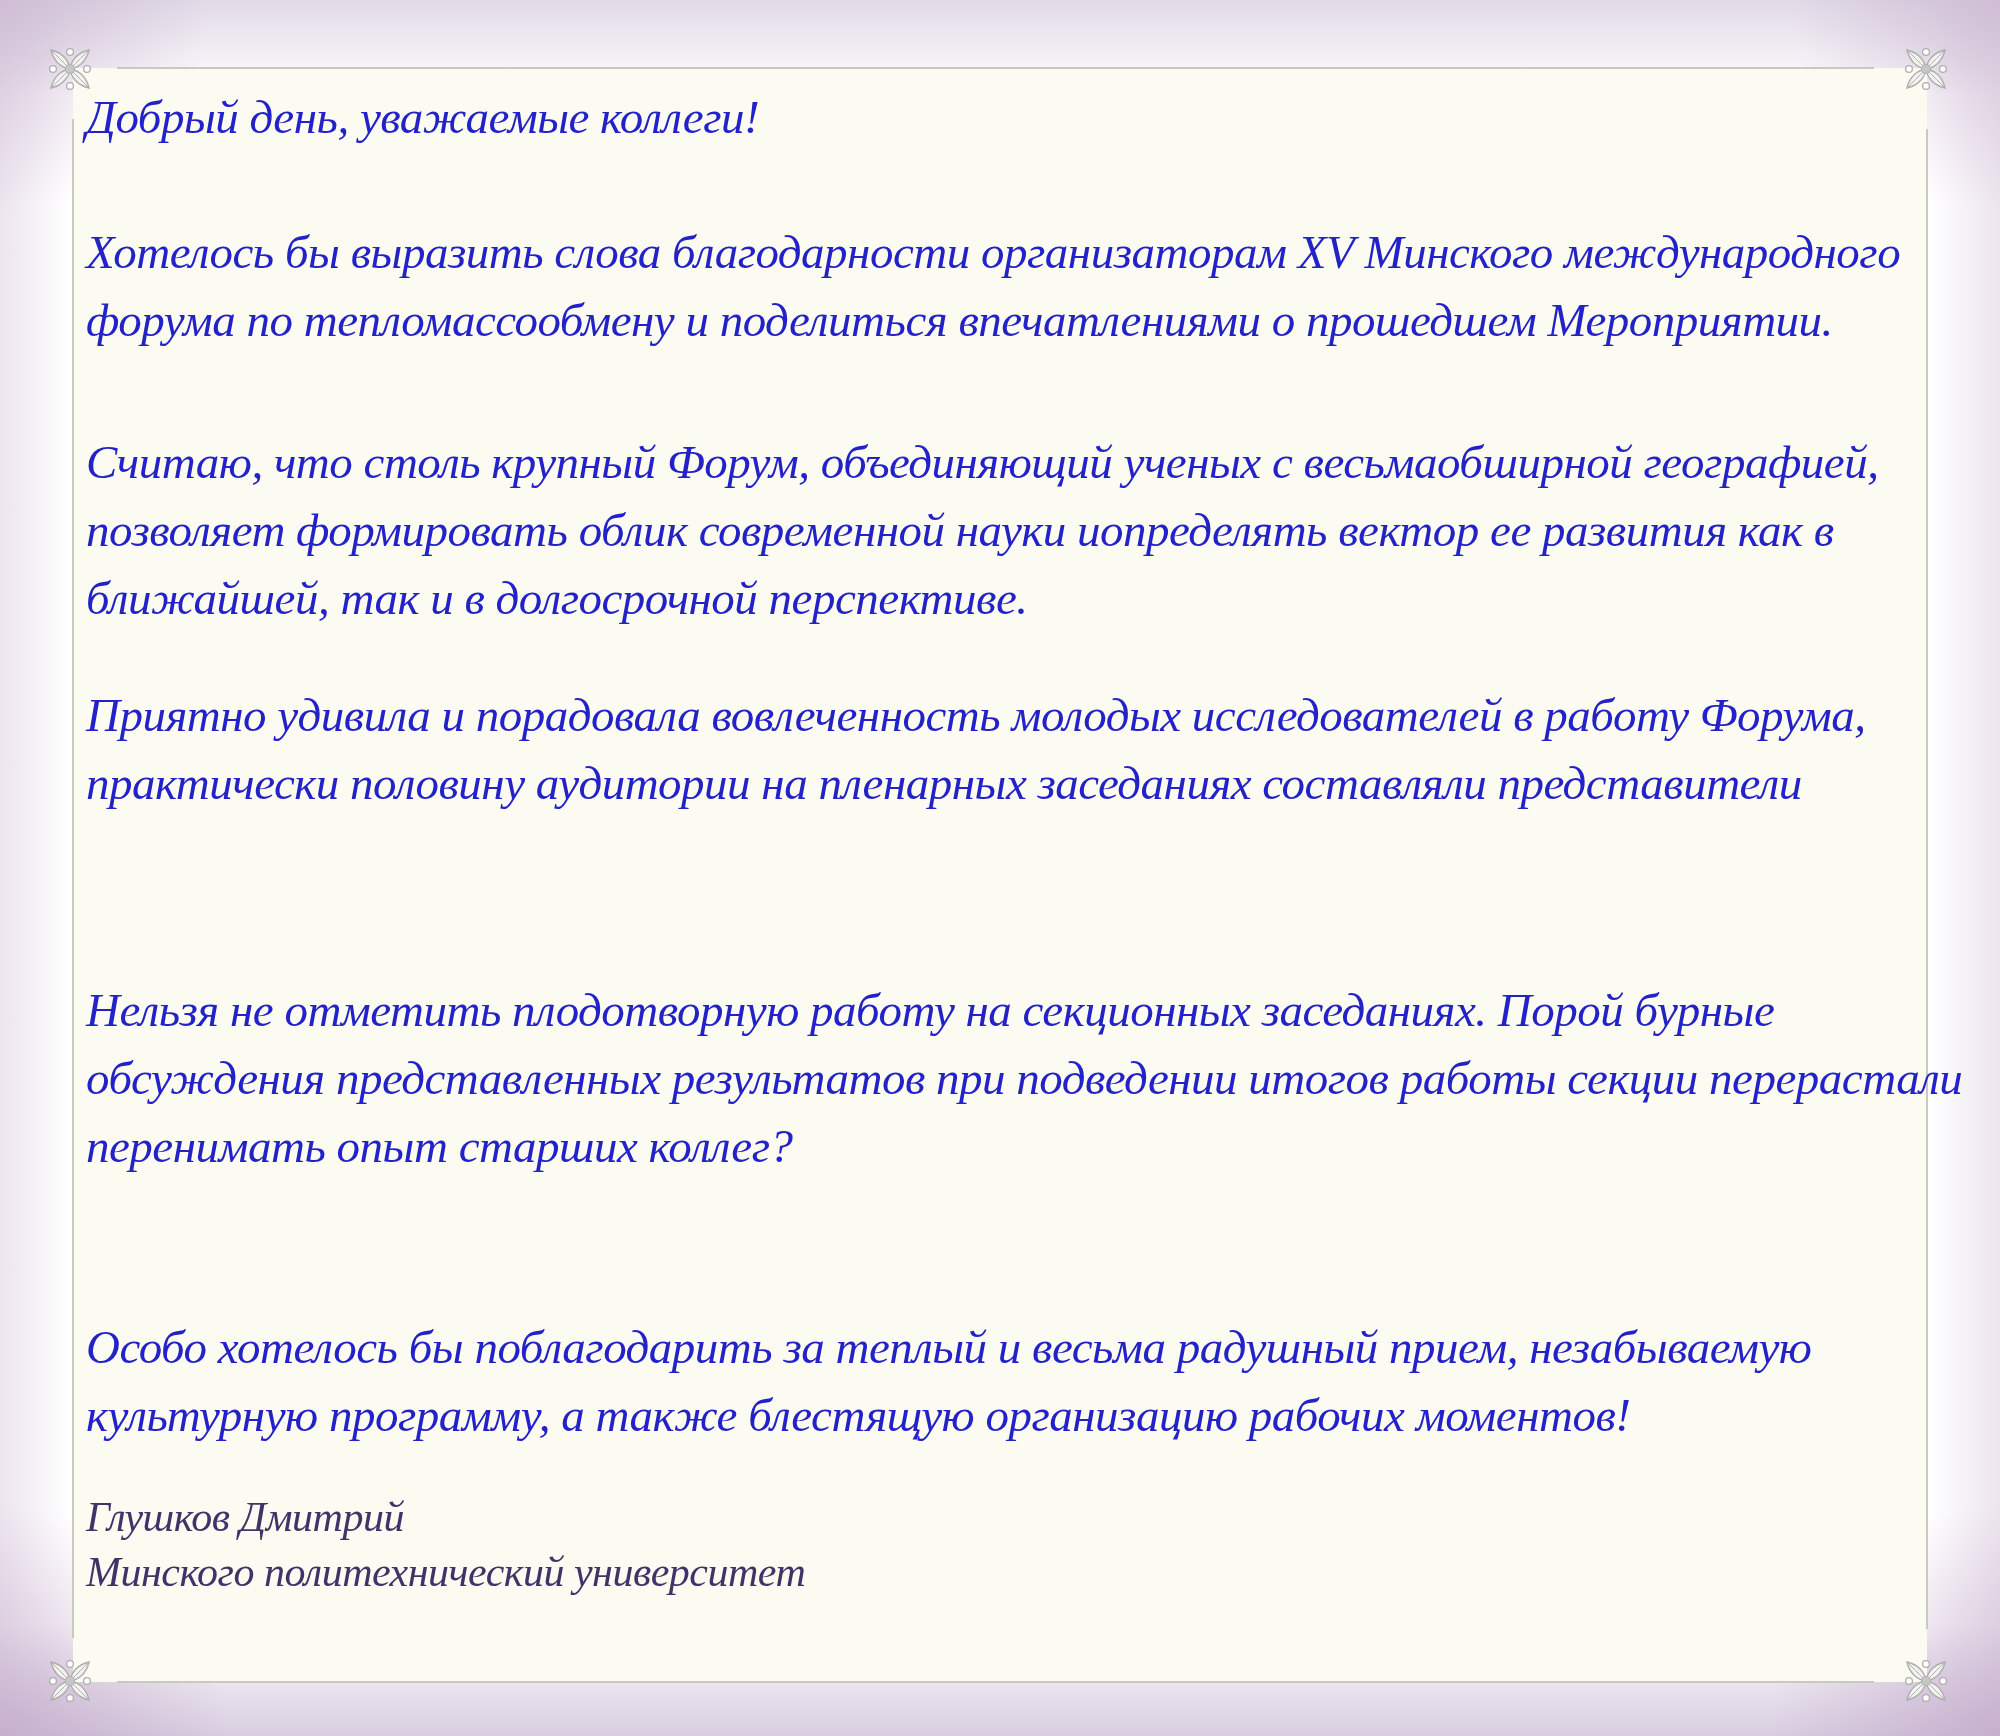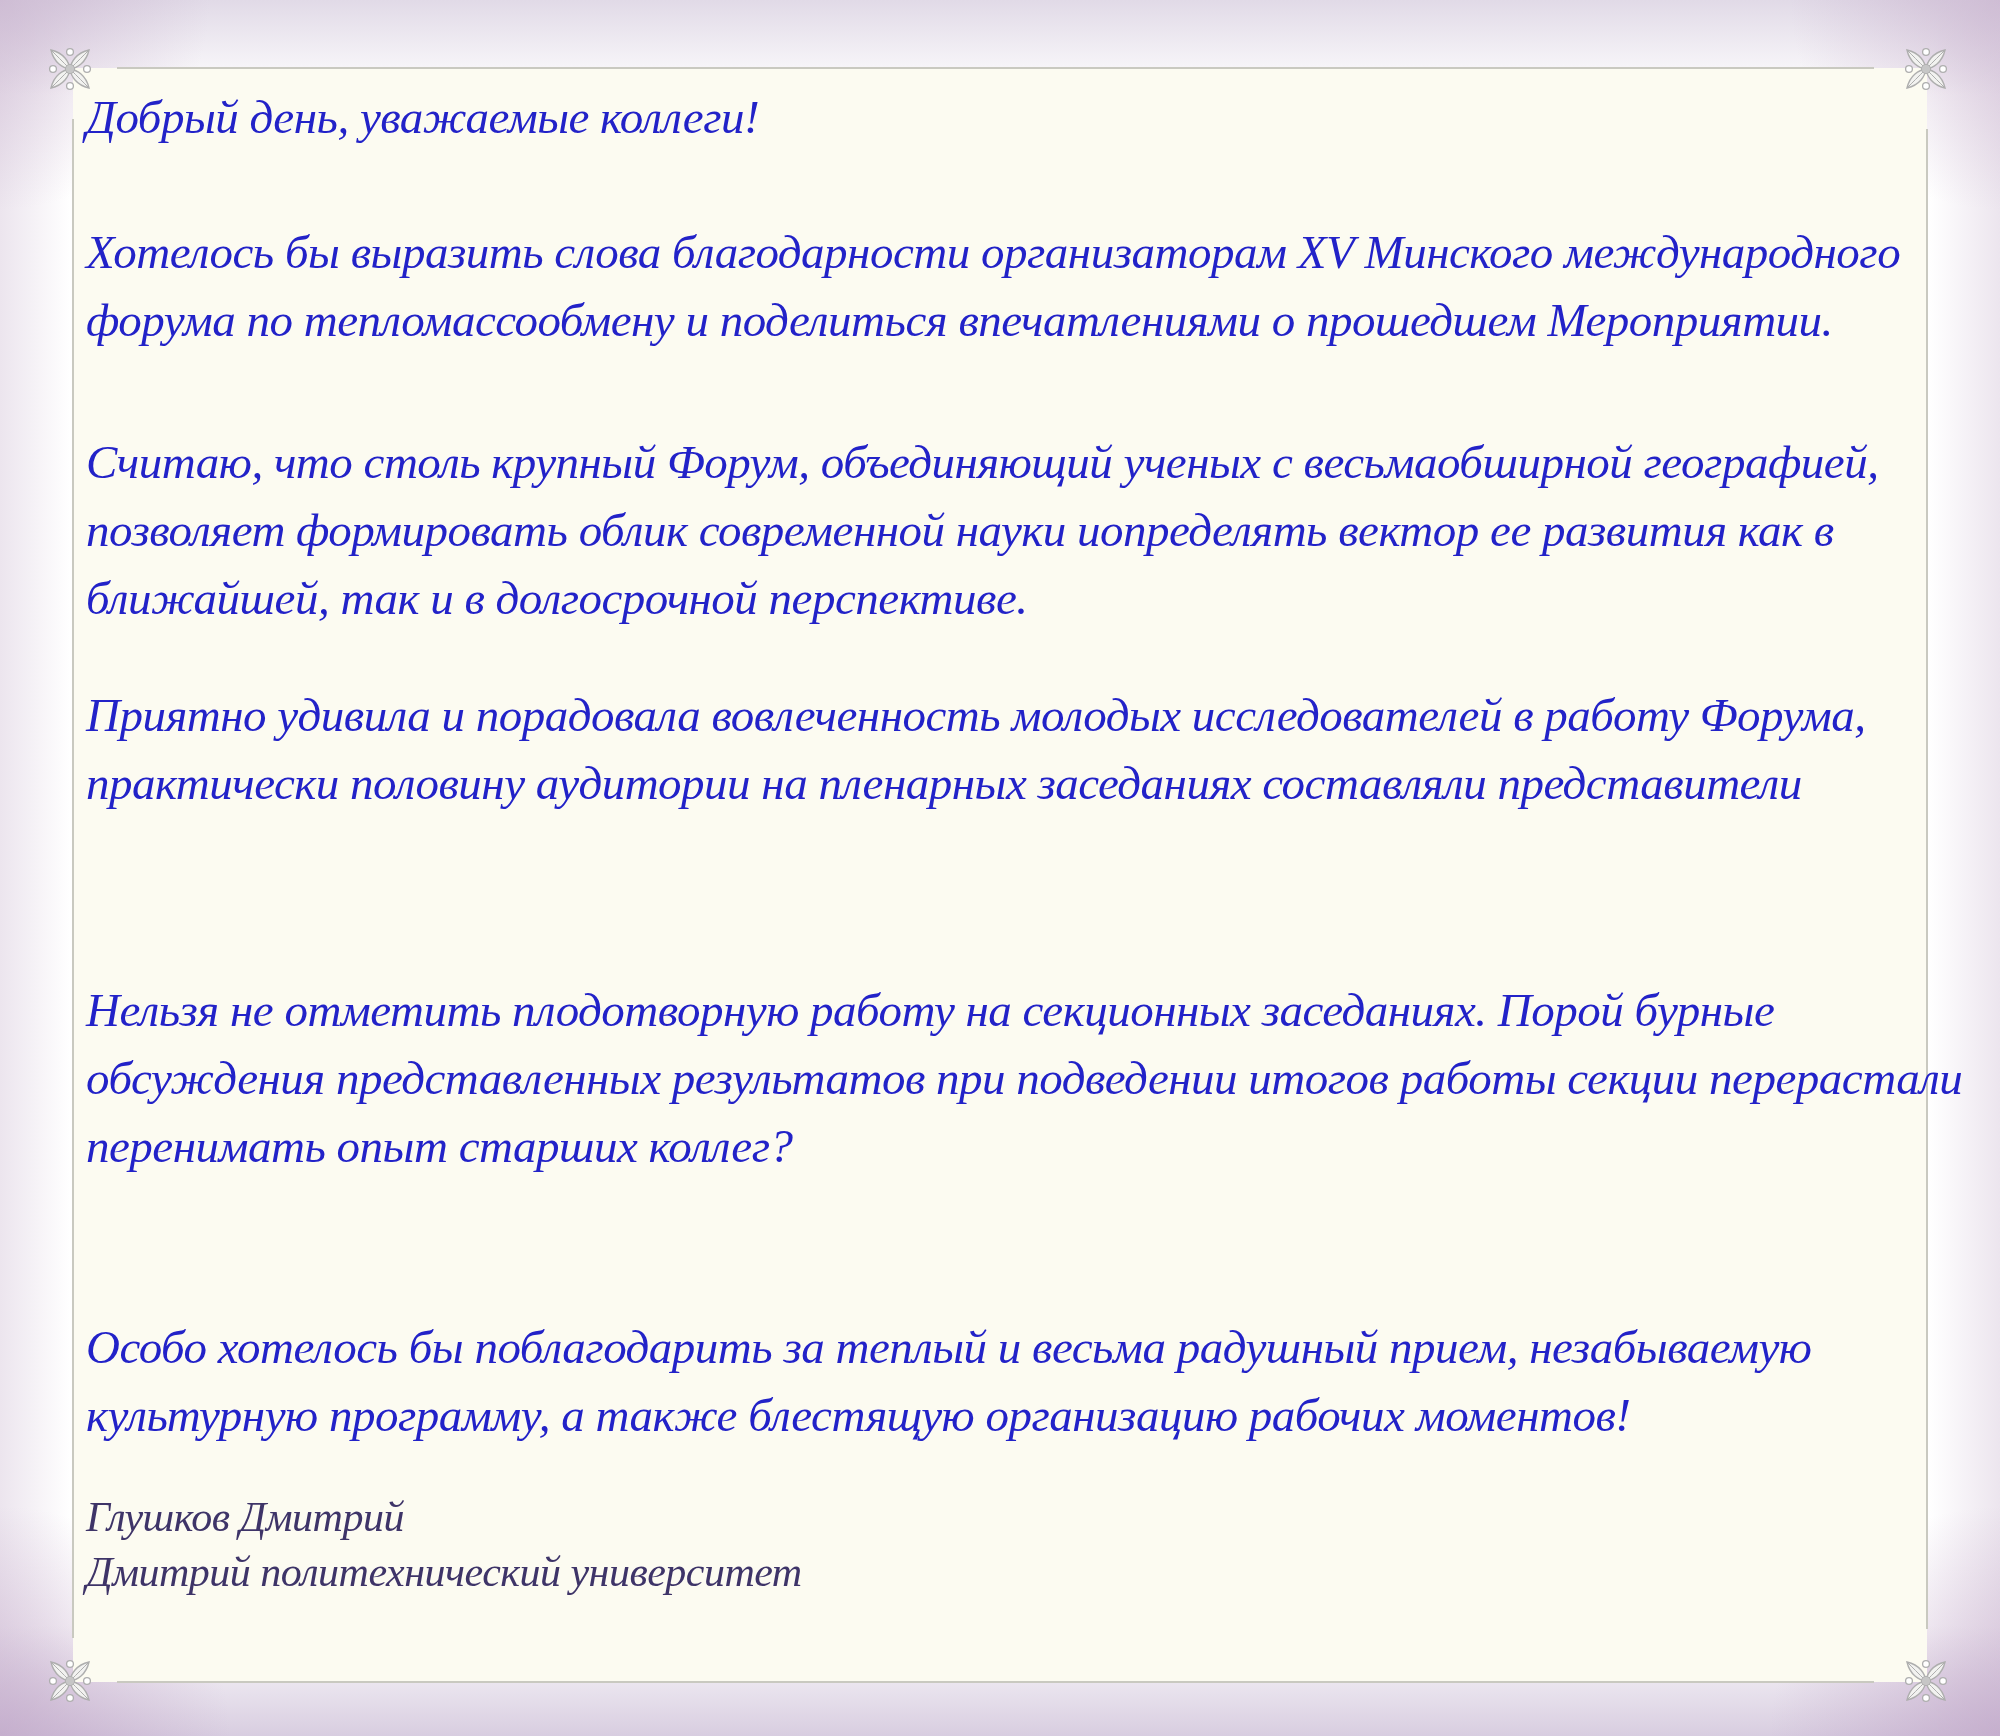--- a/index.html
+++ b/index.html
@@ -152,14 +152,14 @@
   <div class="line">перенимать опыт старших коллег?</div>
 </div>
 
 <div class="para p5">
   <div class="line">Особо хотелось бы поблагодарить за теплый и весьма радушный прием, незабываемую</div>
   <div class="line">культурную программу, а также блестящую организацию рабочих моментов!</div>
 </div>
 
 <div class="signature">
   <div class="line">Глушков Дмитрий</div>
-  <div class="line">Дмитрий политехнический университет</div>
+  <div class="line">Минского политехнический университет</div>
 </div>
 
 </body></html>

